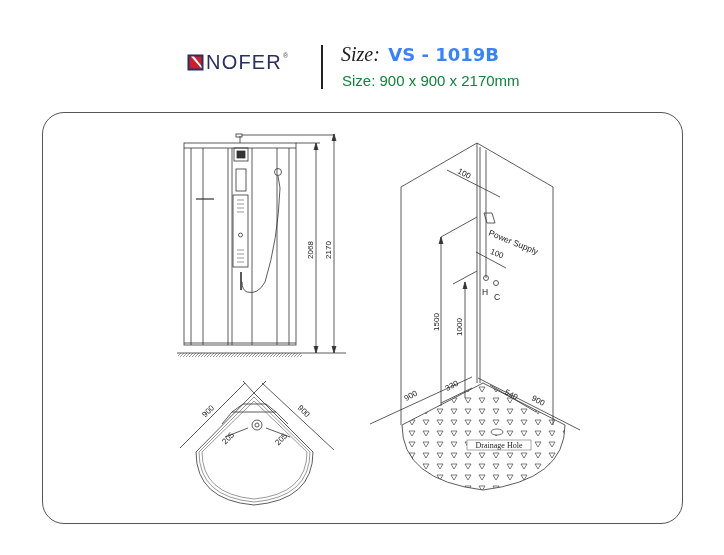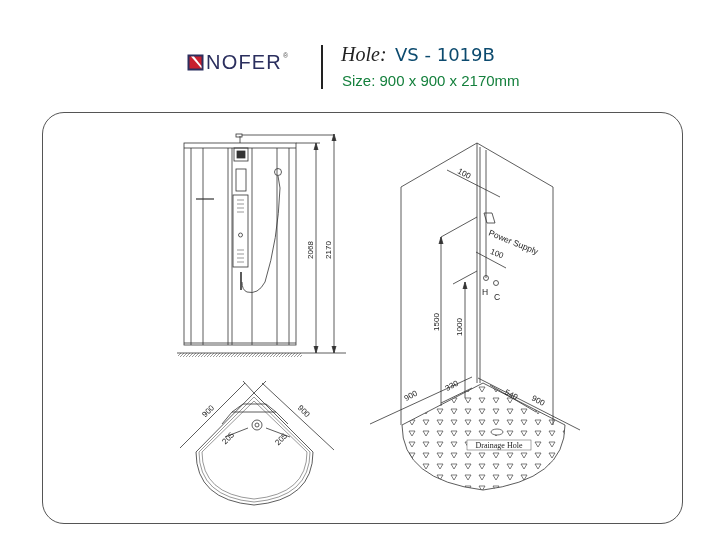--- a/index.html
+++ b/index.html
@@ -5,21 +5,21 @@
   html, body { margin:0; padding:0; background:#ffffff; }
   body { width:724px; height:555px; position:relative; overflow:hidden; font-family:"Liberation Sans", sans-serif; color:#1e1e1e; }
   .header { position:absolute; left:0; top:16px; width:724px; height:90px;padding-left:28px; }
   .logo { position:absolute; left:187px; top:36px; display:flex; align-items:center; }
   .logo-mark { width:17px; height:17px; display:block; }
   .logo-text { font-family:"Liberation Sans", sans-serif; font-size:20px; letter-spacing:1.2px; color:#2b2f5e; margin-left:2px; line-height:20px; }
   .logo-reg { font-size:7px; color:#555; position:relative; top:-7px; margin-left:1px; }
   .divider { position:absolute; left:321px; top:29px; width:1.5px; height:44px; background:#222; }
   .model-line { position:absolute; left:341px; top:27px; white-space:nowrap; }
   .model-label { font-family:"Liberation Serif", serif; font-style:italic; font-size:20px; color:#222; }
-  .model-value { font-family:"DejaVu Sans", sans-serif; font-weight:normal; font-size:18px; color:#0c4a6e; margin-left:4px; }
+  .model-value { font-family:"DejaVu Sans", sans-serif; font-weight:bold; font-size:18px; color:#3b82f6; margin-left:4px; }
   .size-line { position:absolute; left:342px; top:56px; font-family:"Liberation Sans", sans-serif; font-size:15px; color:#15803d; white-space:nowrap; }
   .frame { position:absolute; left:42px; top:112px; width:641px; height:412px; border:1px solid #555; border-radius:22px; box-sizing:border-box; }
   svg.drawing { position:absolute; left:0; top:0; }
   .dim { font-family:"Liberation Sans", sans-serif; font-size:8px; fill:#222; }
   .lbl { font-family:"Liberation Sans", sans-serif; font-size:8.5px; fill:#222; }
   .drain { font-family:"Liberation Serif", serif; font-size:8px; fill:#222; }
 </style>
 </head>
 <body>
 
@@ -28,21 +28,21 @@
     <svg class="logo-mark" viewBox="0 0 17 17">
       <rect x="0.5" y="0.5" width="16" height="16" fill="#2b2f5e"></rect>
       <rect x="2.5" y="2.5" width="12" height="12" fill="#c8202f"></rect>
       <polygon points="4,2.5 7,2.5 14.5,12 14.5,14.5" fill="#ffffff"></polygon>
     </svg>
     <span class="logo-text">NOFER</span>
     <span class="logo-reg">®</span>
   </div>
   <div class="divider"></div>
   <div class="model-line">
-    <span class="model-label">Hole:</span>
+    <span class="model-label">Size:</span>
     <span class="model-value">VS - 1019B</span>
   </div>
   <div class="size-line">Size: 900 x 900 x 2170mm</div>
 </div>
 
 <div class="frame"></div>
 
 <svg class="drawing" width="724" height="555" viewBox="0 0 724 555">
   <defs>
     <pattern id="hatch" width="3" height="3" patternUnits="userSpaceOnUse">

